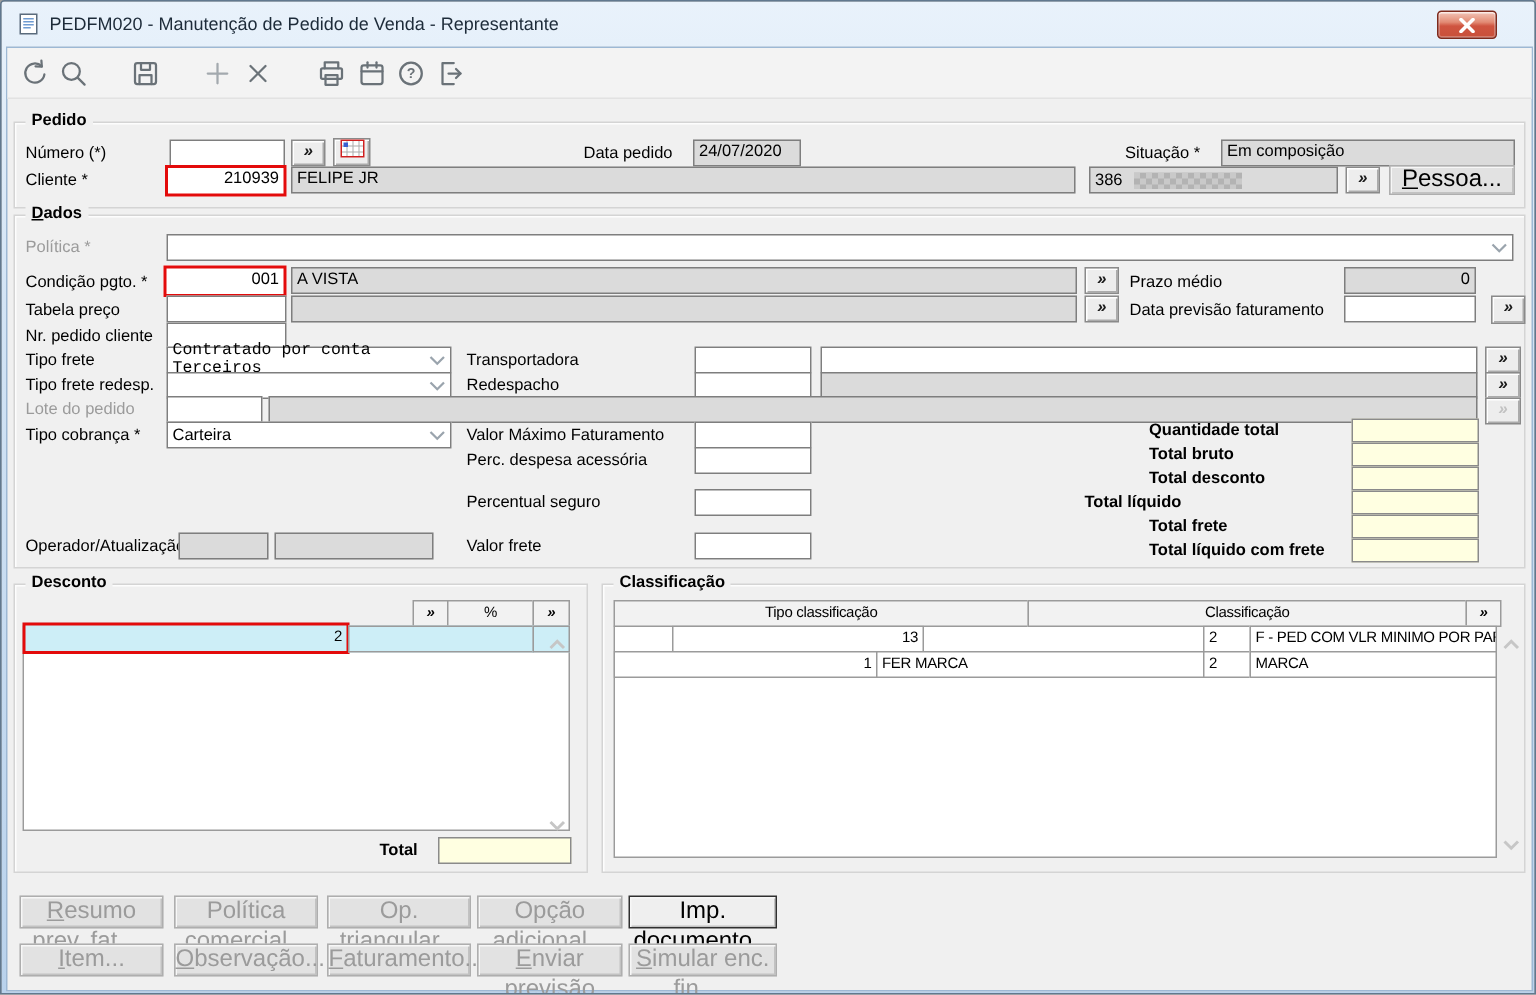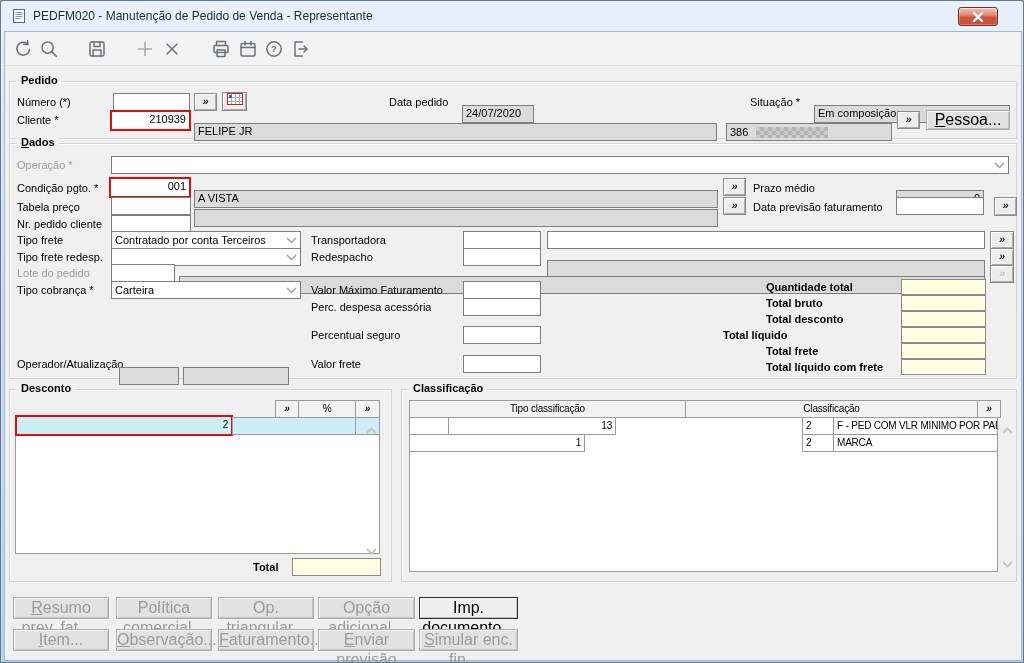--- a/index.html
+++ b/index.html
@@ -24,21 +24,21 @@
   .tool-icon svg{stroke:#6a7278;fill:none;stroke-width:1.5;stroke-linecap:round;stroke-linejoin:round;}
   .tool-icon.muted svg{stroke:#a3a9ae;}
   .toolbar-strip{position:absolute;left:4px;top:31px;width:1016px;height:34px;background:#f3f3f3;border-bottom:1px solid #e2e2e2;}
   .gb{position:absolute;border:1px solid #d4d4d4;box-shadow:inset 1px 1px 0 #fdfdfd;}
   .leg{position:absolute;background:#f0f0f0;font-size:11px;font-weight:bold;padding:0 4px;white-space:nowrap;z-index:3;}
   .lbl{position:absolute;font-size:11px;color:#000;white-space:nowrap;z-index:2;}
   .lbl.b{font-weight:bold;}
   .lbl.dis{color:#9b9b9b;}
   .fld{position:absolute;background:#fff;border:1px solid #7e7e7e;font-size:11px;padding:1px 3px;
        white-space:nowrap;overflow:hidden;z-index:2;line-height:13px;}
-  .fld.ro{background:#dbdbdb;margin-top:12px;}
+  .fld.ro{background:#dbdbdb;}
   .fld.cream{background:#ffffe1;border-color:#8a8a8a;}
   .fld.num{text-align:right;}
   .fld.red{border:2px solid #e30b0b;}
   .drop{position:absolute;background:#fff;border:1px solid #7e7e7e;font-size:11px;z-index:2;
         display:flex;align-items:center;justify-content:space-between;padding:0 3px;cursor:pointer;}
   .drop .chev{flex:none;}
   .lk{position:absolute;background:#ededed;border:1px solid #8a8a8a;z-index:2;cursor:pointer;
       box-shadow:inset 1px 1px 0 #fff, inset -1px -1px 0 #ababab;
       font-size:11px;font-weight:bold;font-style:italic;text-align:center;line-height:15px;color:#1a1a1a;}
   .lk.dis{color:#c2c2c2;}
@@ -169,21 +169,21 @@
   <div class="fld ro fld386" style="left:725px;top:110px;width:166px;height:18px;">
     <span>386</span>
     <span class="redact"></span>
   </div>
   <div class="lk" style="left:896px;top:110px;width:23px;height:18px;">»</div>
   <div class="btn u1" style="left:925px;top:109px;width:84px;height:20px;line-height:18px;">Pessoa...</div>
 
   <div class="gb" style="left:8px;top:142px;width:1008px;height:236px;"></div>
   <div class="leg u1" style="left:16px;top:135px;">Dados</div>
 
-  <span class="lbl dis" style="left:16px;top:158px;">Operação *</span>
+  <span class="lbl dis" style="left:16px;top:158px;">Política *</span>
   <div class="drop" style="left:110px;top:155px;width:898px;height:18px;">
     <span></span>
     <svg class="chev" width="11" height="7" viewBox="0 0 11 7">
         <polyline points="1,1 5.5,5.5 10,1" fill="none" stroke="#9aa4ad" stroke-width="1.5"></polyline>
       </svg>
   </div>
 
   <span class="lbl" style="left:16px;top:181px;">Condição pgto. *</span>
   <div class="fld red num" style="left:108px;top:176px;width:82px;height:21px;">001</div>
   <div class="fld ro" style="left:193px;top:177px;width:524px;height:18px;">A VISTA</div>
@@ -196,21 +196,21 @@
   <div class="fld ro" style="left:193px;top:196px;width:524px;height:18px;"></div>
   <div class="lk" style="left:722px;top:196px;width:23px;height:18px;">»</div>
   <span class="lbl" style="left:752px;top:200px;">Data previsão faturamento</span>
   <div class="fld" style="left:895px;top:196px;width:88px;height:18px;"></div>
   <div class="lk" style="left:993px;top:196px;width:23px;height:19px;">»</div>
 
   <span class="lbl" style="left:16px;top:217px;">Nr. pedido cliente</span>
   <div class="fld" style="left:110px;top:214px;width:80px;height:18px;"></div>
 
   <span class="lbl" style="left:16px;top:233px;">Tipo frete</span>
-  <div class="drop" style="left:110px;top:230px;width:190px;height:18px;">
+  <div class="drop" style="left:110px;top:230px;width:190px;height:18px;font-family:Liberation Mono, monospace;">
     <span>Contratado por conta Terceiros</span>
     <svg class="chev" width="11" height="7" viewBox="0 0 11 7">
         <polyline points="1,1 5.5,5.5 10,1" fill="none" stroke="#9aa4ad" stroke-width="1.5"></polyline>
       </svg>
   </div>
   <span class="lbl" style="left:310px;top:233px;">Transportadora</span>
   <div class="fld" style="left:462px;top:230px;width:78px;height:18px;"></div>
   <div class="fld" style="left:546px;top:230px;width:438px;height:18px;"></div>
   <div class="lk" style="left:989px;top:230px;width:24px;height:18px;">»</div>
 
@@ -298,20 +298,21 @@
   <div class="grid-area" style="left:408px;top:416px;width:589px;height:155px;"></div>
   <div class="gc hd" style="left:408px;top:399px;width:277px;height:18px;">Tipo classificação</div>
   <div class="gc hd" style="left:684px;top:399px;width:293px;height:18px;">Classificação</div>
   <div class="gc hd" style="left:976px;top:399px;width:24px;height:18px;font-style:italic;font-weight:bold;">»</div>
 
   <div class="gc num" style="left:408px;top:416px;width:168px;height:18px;margin-left:39px;">13</div>
   <div class="gc" style="left:801px;top:416px;width:32px;height:18px;">2</div>
   <div class="gc" style="left:832px;top:416px;width:165px;height:18px;">F - PED COM VLR MINIMO POR PARCELA 40</div>
 
   <div class="gc num" style="left:408px;top:433px;width:176px;height:18px;">1</div>
+  <div class="gc" style="left:583px;top:433px;width:219px;height:18px;">FER MARCA</div>
   <div class="gc" style="left:801px;top:433px;width:32px;height:18px;">2</div>
   <div class="gc" style="left:832px;top:433px;width:165px;height:18px;">MARCA</div>
 
   <span class="chv" style="left:1000px;top:420px;">
     <svg width="13" height="9" viewBox="0 0 13 9">
         <polyline points="2,7 6.5,2.5 11,7" fill="none" stroke="#c6c6c6" stroke-width="2"></polyline>
       </svg>
   </span>
   <span class="chv" style="left:1000px;top:554px;">
     <svg width="13" height="9" viewBox="0 0 13 9">

